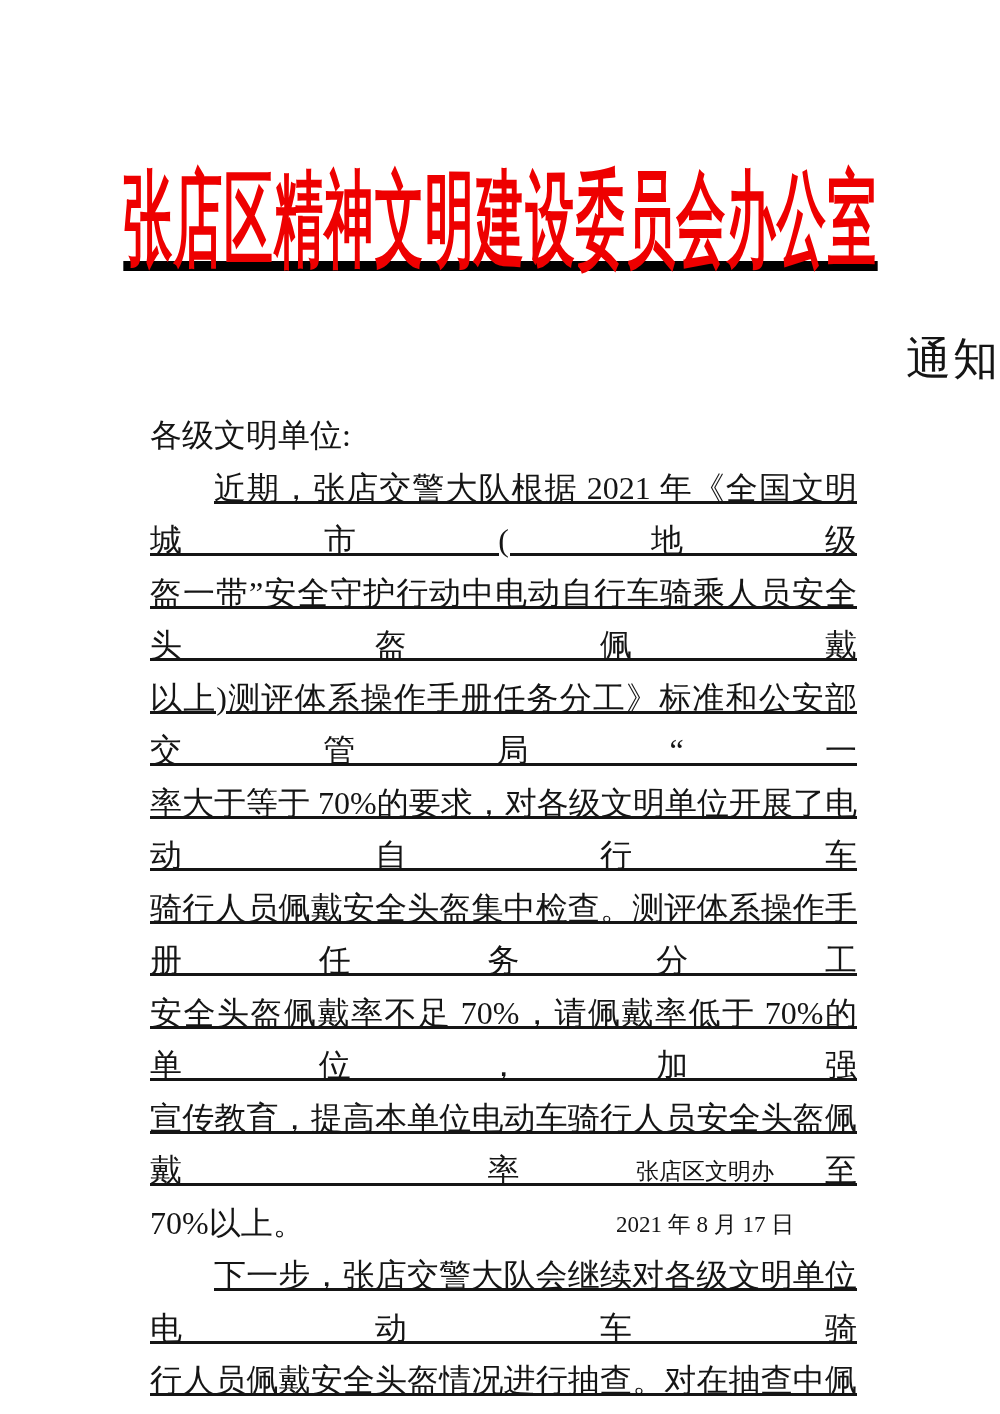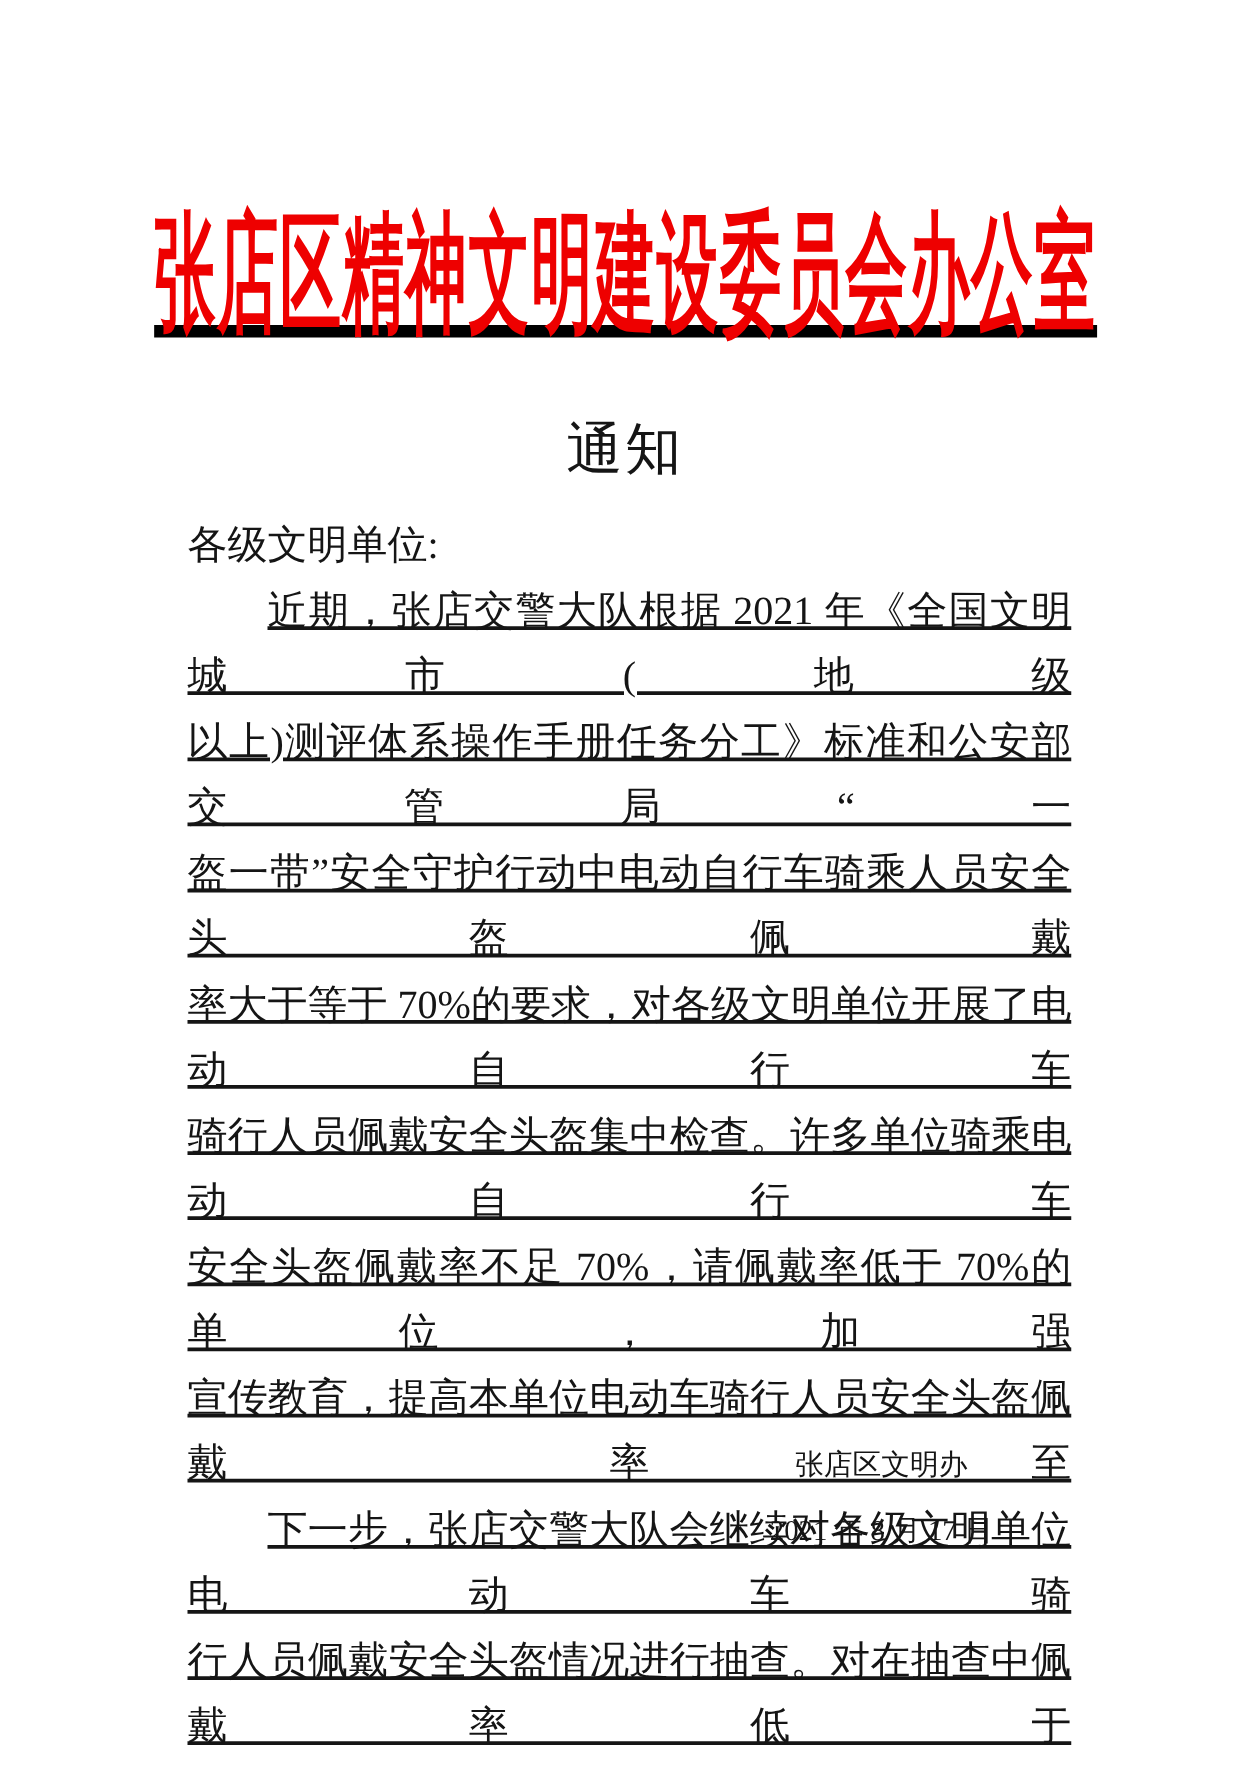--- a/index.html
+++ b/index.html
@@ -41,21 +41,21 @@
     transform: scaleX(0.47);
     transform-origin: 50% 50%;
   }
 
   
   .notice-heading {
     position: absolute;
     top: 334px;
     left: 0;
     width: 100%;
-    text-align: center;
+    text-align: right;
     font-size: 45px;
     line-height: 1.15;
     color: var(--body-text);
     letter-spacing: 2px;
   }
 
   
   .doc-body {
     position: absolute;
     top: 409px;
@@ -99,26 +99,27 @@
 
   <div class="letterhead">
     <div class="letterhead-text">张店区精神文明建设委员会办公室</div>
   </div>
 
   <div class="notice-heading">通知</div>
 
   <div class="doc-body">
     <div class="body-line">各级文明单位:</div>
     <div class="body-line justify indent">近期，张店交警大队根据 2021 年《全国文明城市(地级</div>
+    <div class="body-line justify">盔一带”安全守护行动中电动自行车骑乘人员安全头盔佩戴</div>
     <div class="body-line justify">以上)测评体系操作手册任务分工》标准和公安部交管局“一</div>
-    <div class="body-line justify">盔一带”安全守护行动中电动自行车骑乘人员安全头盔佩戴</div>
     <div class="body-line justify">率大于等于 70%的要求，对各级文明单位开展了电动自行车</div>
-    <div class="body-line justify">骑行人员佩戴安全头盔集中检查。许多单位骑乘电动自行车</div>
+    <div class="body-line justify">骑行人员佩戴安全头盔集中检查。测评体系操作手册任务分工</div>
     <div class="body-line justify">安全头盔佩戴率不足 70%，请佩戴率低于 70%的单位，加强</div>
     <div class="body-line justify">宣传教育，提高本单位电动车骑行人员安全头盔佩戴率至</div>
+    <div class="body-line">70%以上。</div>
     <div class="body-line justify indent">下一步，张店交警大队会继续对各级文明单位电动车骑</div>
     <div class="body-line justify">行人员佩戴安全头盔情况进行抽查。对在抽查中佩戴率低于</div>
 
   </div>
 
   <div class="signature-block">
     <div>张店区文明办</div>
     <div>2021 年 8 月 17 日</div>
   </div>
 

